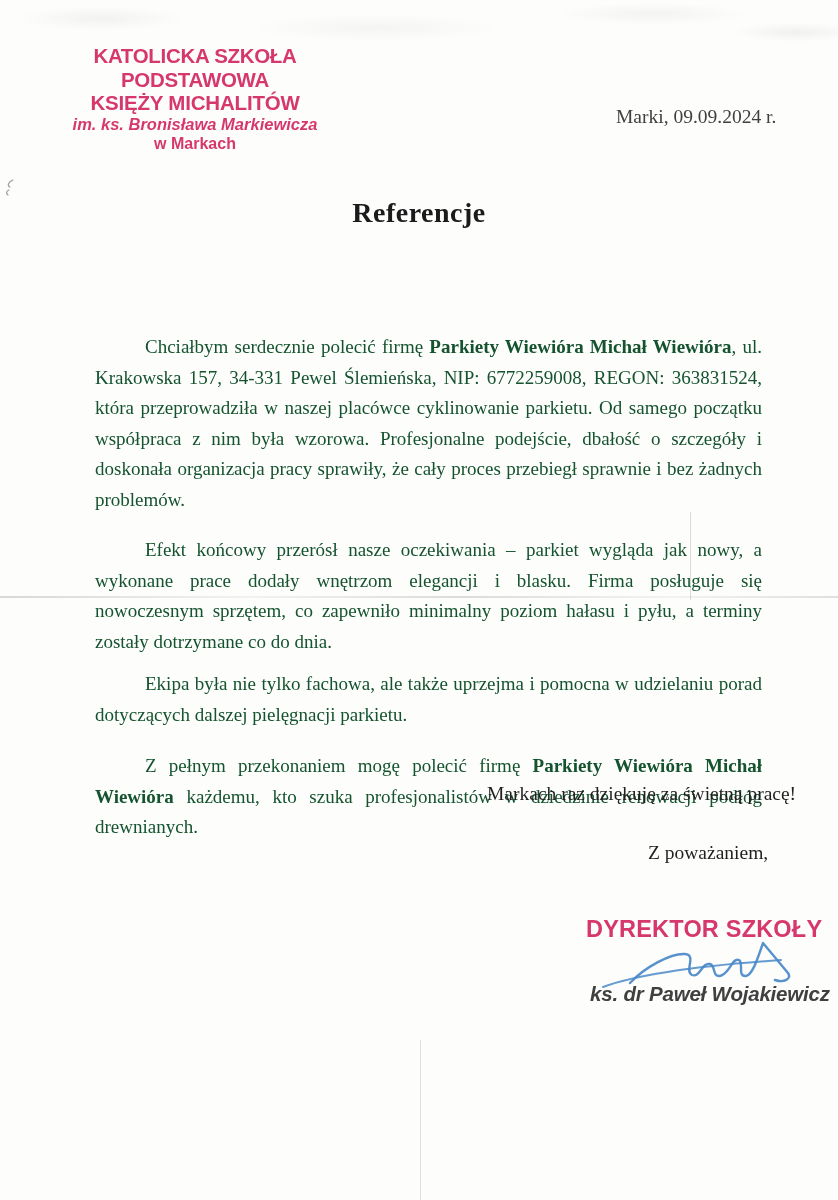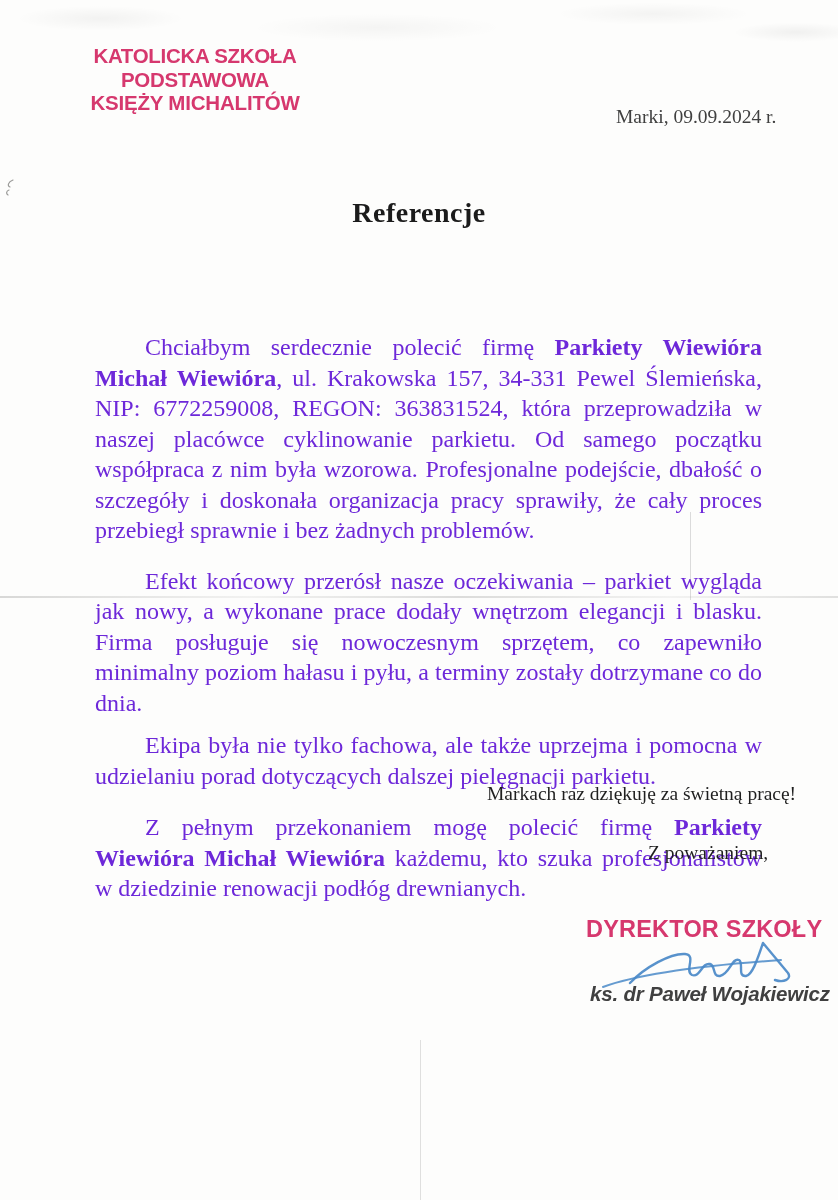--- a/index.html
+++ b/index.html
@@ -56,22 +56,22 @@
     font-size:19.5px;color:#404040;
   }
   .doc-title{
     position:absolute;left:0;top:197px;width:838px;
     text-align:center;
     font-size:28px;font-weight:bold;color:#1b1b1b;
     letter-spacing:0.5px;
   }
   .body-text{
     position:absolute;left:95px;top:332px;width:667px;
-    font-size:24px;line-height:30.5px;
-    text-align:justify;color:#6d28d9;
+    font-size:19px;line-height:30.5px;
+    text-align:justify;color:#14532d;
   }
   .body-text p{margin:0;text-indent:50px;}
   .p1{margin-bottom:20px !important;}
   .p2{margin-bottom:12px !important;}
   .p3{margin-bottom:21px !important;}
   .thanks{
     position:absolute;left:487px;top:783px;
     font-size:19.5px;color:#1f1f1f;
   }
   .regards{
@@ -104,20 +104,22 @@
   <div class="artifact-vline-mid"></div>
   <div class="artifact-fold"></div>
 
   <svg class="pen-mark" width="16" height="20" viewBox="0 0 16 20">
     <path d="M10,2 C5,4 4,8 7,9 M6,12 C3,13 3,16 5,17" stroke="#9a9a98" stroke-width="1.2" fill="none" stroke-linecap="round"></path>
   </svg>
 
   <div class="letterhead" style="color:#d6386e;">
     <div class="lh-1">KATOLICKA SZKOŁA PODSTAWOWA</div>
     <div class="lh-2">KSIĘŻY MICHALITÓW</div>
+    <div class="lh-3">im. ks. Bronisława Markiewicza</div>
+    <div class="lh-4">w Markach</div>
   </div>
 
   <div class="dateline">Marki, 09.09.2024 r.</div>
 
   <div class="doc-title">Referencje</div>
 
   <div class="body-text">
     <p class="p1"><span>Chciałbym serdecznie polecić firmę </span><span class="bold">Parkiety Wiewióra Michał Wiewióra</span><span>, ul. Krakowska 157, 34-331 Pewel Ślemieńska, NIP: 6772259008, REGON: 363831524, która przeprowadziła w naszej placówce cyklinowanie parkietu. Od samego początku współpraca z nim była wzorowa. Profesjonalne podejście, dbałość o szczegóły i doskonała organizacja pracy sprawiły, że cały proces przebiegł sprawnie i bez żadnych problemów.</span></p>
     <p class="p2">Efekt końcowy przerósł nasze oczekiwania – parkiet wygląda jak nowy, a wykonane prace dodały wnętrzom elegancji i blasku. Firma posługuje się nowoczesnym sprzętem, co zapewniło minimalny poziom hałasu i pyłu, a terminy zostały dotrzymane co do dnia.</p>
     <p class="p3">Ekipa była nie tylko fachowa, ale także uprzejma i pomocna w udzielaniu porad dotyczących dalszej pielęgnacji parkietu.</p>

